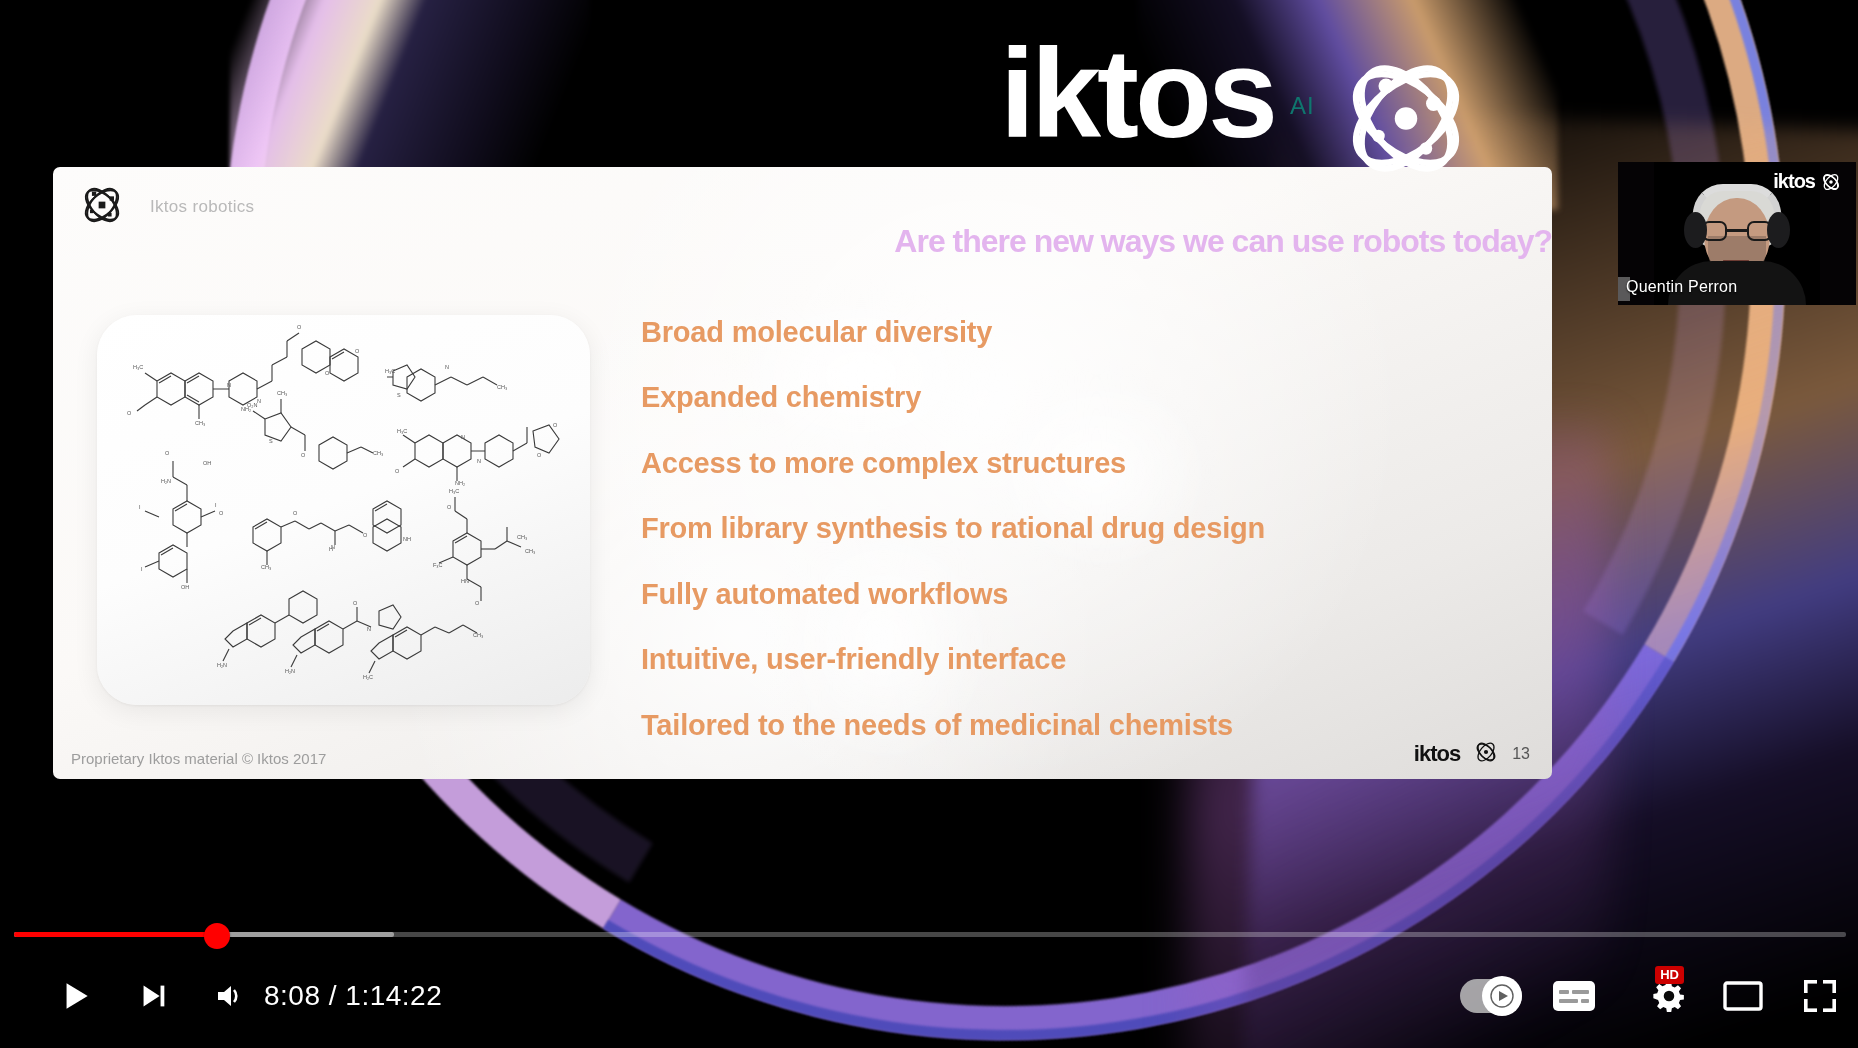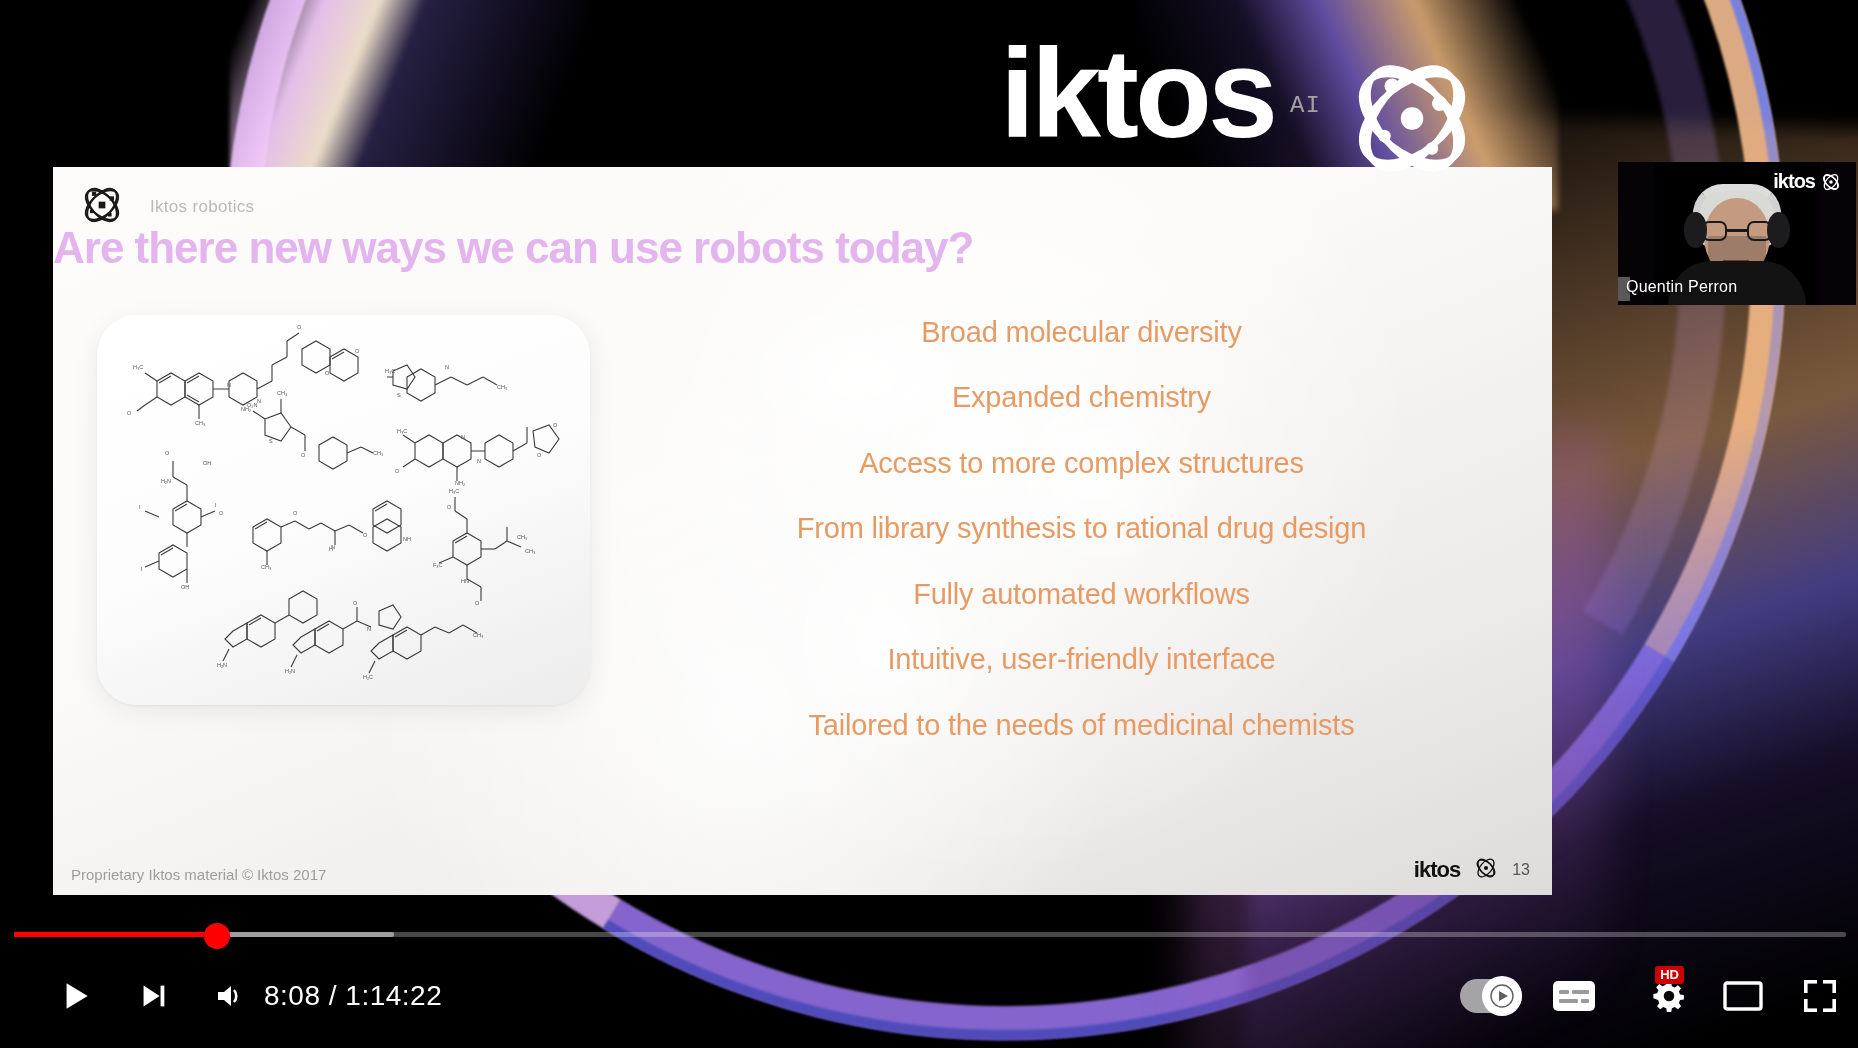--- a/index.html
+++ b/index.html
@@ -93,83 +93,82 @@
     position:absolute; left:1000px; top:36px;
     display:flex; align-items:flex-start; gap:16px;
     z-index:3;
   }
   .brandmark .word {
     font-size:126px; font-weight:700; color:#fff;
     letter-spacing:-4px; line-height:.92;
     font-family:"Liberation Sans", sans-serif;
   }
   .brandmark .ai {
-    font-size:24px; color:#a3a3a3; font-weight:400; letter-spacing:1px;
+    font-size:24px; color:#0f766e; font-weight:400; letter-spacing:1px;
     margin-top:56px;
-    font-family:Liberation Mono, monospace;
   }
   .brandmark .atom { margin-top:20px; }
 
   
   #slide {
     position:absolute;
-    left:53px; top:167px; width:1499px; height:728px;
+    left:53px; top:167px; width:1499px; height:612px;
     background:
       radial-gradient(circle at 62% 38%, rgba(255,255,255,.95) 0%, rgba(255,255,255,0) 42%),
       radial-gradient(circle at 46% 76%, rgba(255,255,255,.88) 0%, rgba(255,255,255,0) 38%),
       linear-gradient(158deg, #fdfcfb 0%, #fbf9f7 42%, #eceae8 78%, #dedcda 100%);
     overflow:hidden;
     z-index:2;
+    border-radius:7px;
   }
   #slide::before {
     content:"";
     position:absolute; left:640px; top:100px;
     width:560px; height:600px;
     background:
       radial-gradient(ellipse 200px 130px at 30% 18%, rgba(255,255,255,.9), rgba(255,255,255,0) 70%),
       radial-gradient(ellipse 170px 150px at 72% 34%, rgba(255,255,255,.85), rgba(255,255,255,0) 70%),
       radial-gradient(ellipse 160px 180px at 34% 62%, rgba(255,255,255,.8), rgba(255,255,255,0) 72%);
     filter:blur(6px);
     pointer-events:none;
   }
 
   .slide-head { position:absolute; left:25px; top:14px; display:flex; align-items:center; gap:24px; }
   .slide-head .hdr-label { font-size:17px; color:#b9b9b9; letter-spacing:.3px; }
 
   .slide-title {
     position:absolute; left:0; right:0; top:56px;
-    text-align:left;
-    font-size:44px; font-weight:700; letter-spacing:-1px;
+    text-align:right;
+    font-size:32px; font-weight:700; letter-spacing:-1px;
     color:#e3b4ee;
     font-family:"Liberation Sans", sans-serif;
   }
 
   
   .mol-card {
     position:absolute; left:44px; top:148px;
     width:493px; height:390px;
     border-radius:40px;
     background:linear-gradient(160deg, #ffffff 0%, #fdfdfd 48%, #ececec 100%);
     box-shadow:0 6px 26px rgba(0,0,0,.07), 0 1px 3px rgba(0,0,0,.05);
     overflow:hidden;
   }
   .mol-card svg { position:absolute; inset:0; }
 
   
   .bullets {
     position:absolute; left:588px; top:150px; right:30px;
   }
   .bullet {
-    font-size:29px; font-weight:400;
+    font-size:29px; font-weight:700;
     color:#e79a63;
     letter-spacing:-.2px;
     margin-bottom:35px;
     line-height:1.05;
     white-space:nowrap;
-    text-align:center;
   }
 
   .slide-foot-left {
     position:absolute; left:18px; bottom:12px;
     font-size:15px; color:#9d9d9d;
   }
   .slide-foot-right {
     position:absolute; right:22px; bottom:10px;
     display:flex; align-items:center; gap:13px;
   }

